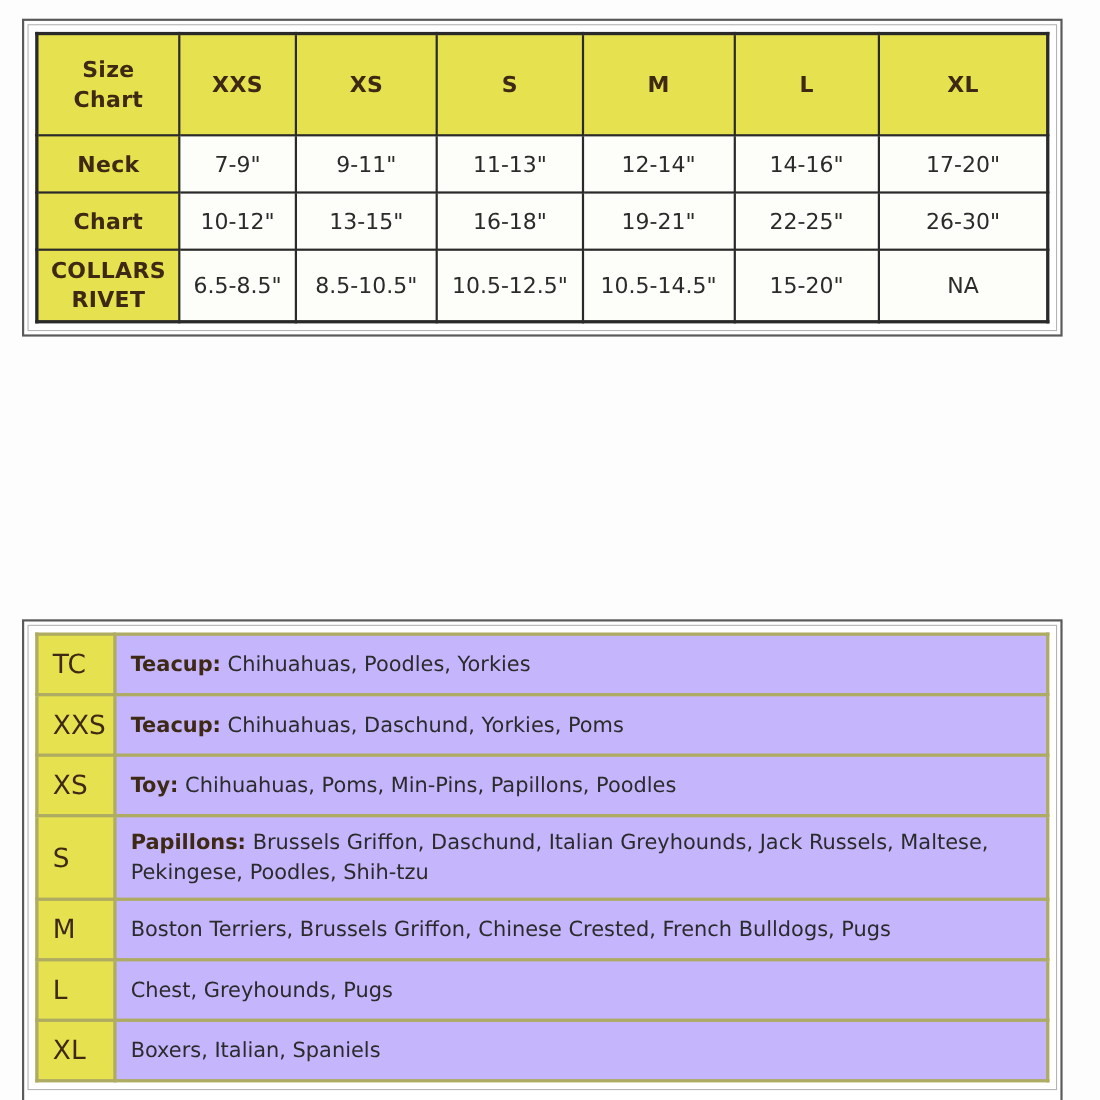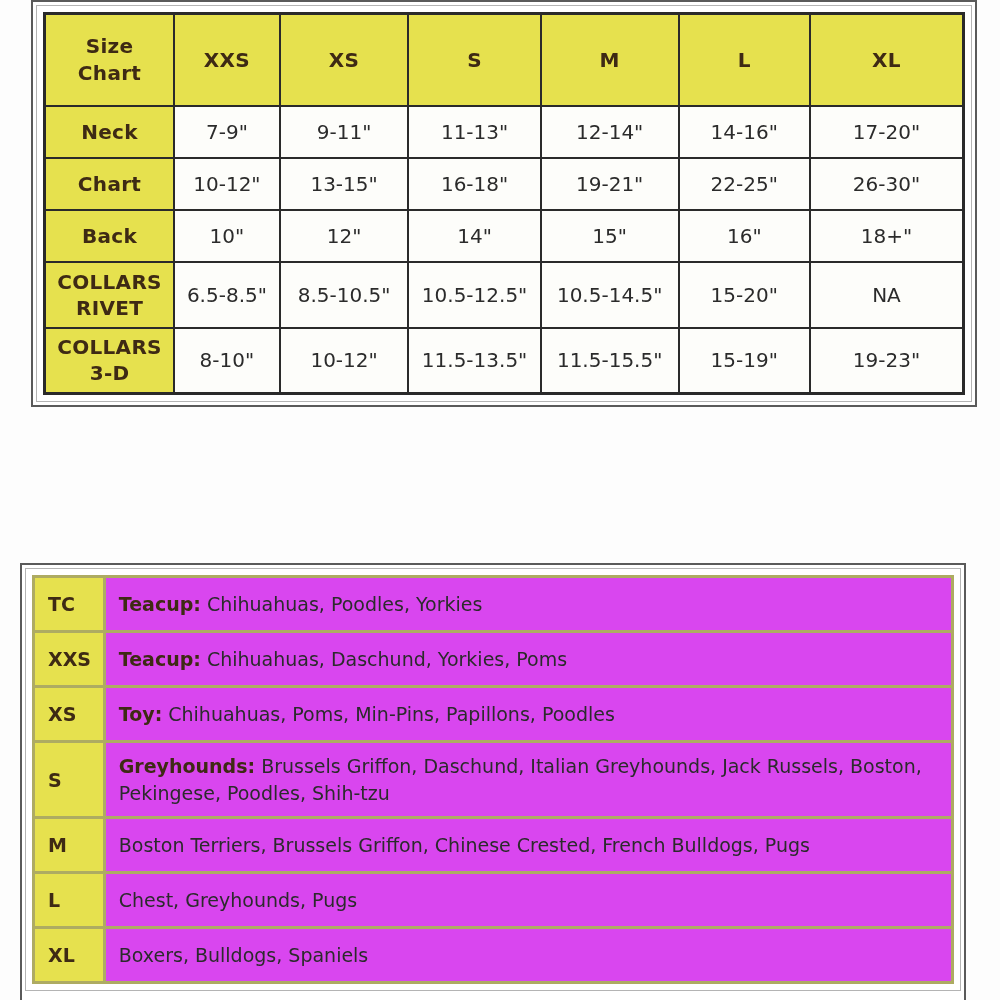--- a/index.html
+++ b/index.html
@@ -10,21 +10,21 @@
     overflow: hidden;
     font-family: "DejaVu Sans", "Liberation Sans", sans-serif;
   }
   .frame {
     position: absolute;
     left: 20px;
     width: 946px;
     background: #ffffff;
     border: 2px solid var(--frame-outer, #5a5a5a);
   }
-  .frame-top { top: 0; margin-left: 11px; }
+  .frame-top { top: 17px; }
   .frame-bottom { top: 563px; height: 450px; }
   .frame-inner {
     margin: 3px;
     border: 1px solid var(--frame-inner-line, #b4b4b4);
     padding: 6px;
     background: #ffffff;
   }
 
   
   table { border-collapse: collapse; width: 100%; table-layout: fixed; }
@@ -61,27 +61,27 @@
   .breed-table, .breed-table th, .breed-table td {
     border: 3px solid var(--olive-border, #aeab62);
   }
   .breed-table th, .breed-table td { vertical-align: middle; }
   .breed-table tr th, .breed-table tr td { height: 55px; }
   .breed-table tr.tall2 th, .breed-table tr.tall2 td { height: 76px; }
   .bc0 { width: 7.7%; } .bc1 { width: 92.3%; }
   .code {
     background: var(--cell-yellow, #e6e14e);
     color: var(--label-brown, #3e2a14);
-    font-weight: bold;
-    font-size: 19px;
+    font-weight: normal;
+    font-size: 24px;
     text-align: left;
     padding-left: 13px;
   }
   .desc {
-    background: #d946ef;
+    background: #c4b5fd;
     color: var(--value-ink, #1f1f1f);
     font-size: 19px;
     text-align: left;
     padding-left: 13px;
     padding-right: 10px;
     line-height: 27px;
   }
   .desc b { color: var(--label-brown, #3a2410); }
 </style>
 </head>
@@ -122,46 +122,28 @@
         </tr>
         <tr>
           <th class="lbl">Chart</th>
           <td class="val">10-12"</td>
           <td class="val">13-15"</td>
           <td class="val">16-18"</td>
           <td class="val">19-21"</td>
           <td class="val">22-25"</td>
           <td class="val">26-30"</td>
         </tr>
-        <tr>
-          <th class="lbl">Back</th>
-          <td class="val">10"</td>
-          <td class="val">12"</td>
-          <td class="val">14"</td>
-          <td class="val">15"</td>
-          <td class="val">16"</td>
-          <td class="val">18+"</td>
-        </tr>
         <tr class="tall">
           <th class="lbl">COLLARS RIVET</th>
           <td class="val">6.5-8.5"</td>
           <td class="val">8.5-10.5"</td>
           <td class="val">10.5-12.5"</td>
           <td class="val">10.5-14.5"</td>
           <td class="val">15-20"</td>
           <td class="val">NA</td>
-        </tr>
-        <tr class="tall">
-          <th class="lbl">COLLARS 3-D</th>
-          <td class="val">8-10"</td>
-          <td class="val">10-12"</td>
-          <td class="val">11.5-13.5"</td>
-          <td class="val">11.5-15.5"</td>
-          <td class="val">15-19"</td>
-          <td class="val">19-23"</td>
         </tr>
       </tbody>
     </table>
   </div>
 </div>
 
 <div class="frame frame-bottom">
   <div class="frame-inner">
     <table class="breed-table">
       <colgroup>
@@ -176,30 +158,30 @@
         <tr>
           <th class="code">XXS</th>
           <td class="desc"><b>Teacup:</b><span> Chihuahuas, Daschund, Yorkies, Poms</span></td>
         </tr>
         <tr>
           <th class="code">XS</th>
           <td class="desc"><b>Toy:</b><span> Chihuahuas, Poms, Min-Pins, Papillons, Poodles</span></td>
         </tr>
         <tr class="tall2">
           <th class="code">S</th>
-          <td class="desc"><b>Greyhounds:</b><span> Brussels Griffon, Daschund, Italian Greyhounds, Jack Russels, Boston, Pekingese, Poodles, Shih-tzu</span></td>
+          <td class="desc"><b>Papillons:</b><span> Brussels Griffon, Daschund, Italian Greyhounds, Jack Russels, Maltese, Pekingese, Poodles, Shih-tzu</span></td>
         </tr>
         <tr>
           <th class="code">M</th>
           <td class="desc"><b></b><span>Boston Terriers, Brussels Griffon, Chinese Crested, French Bulldogs, Pugs</span></td>
         </tr>
         <tr>
           <th class="code">L</th>
           <td class="desc"><b></b><span>Chest, Greyhounds, Pugs</span></td>
         </tr>
         <tr>
           <th class="code">XL</th>
-          <td class="desc"><b></b><span>Boxers, Bulldogs, Spaniels</span></td>
+          <td class="desc"><b></b><span>Boxers, Italian, Spaniels</span></td>
         </tr>
       </tbody>
     </table>
   </div>
 </div>
 
 </body></html>

